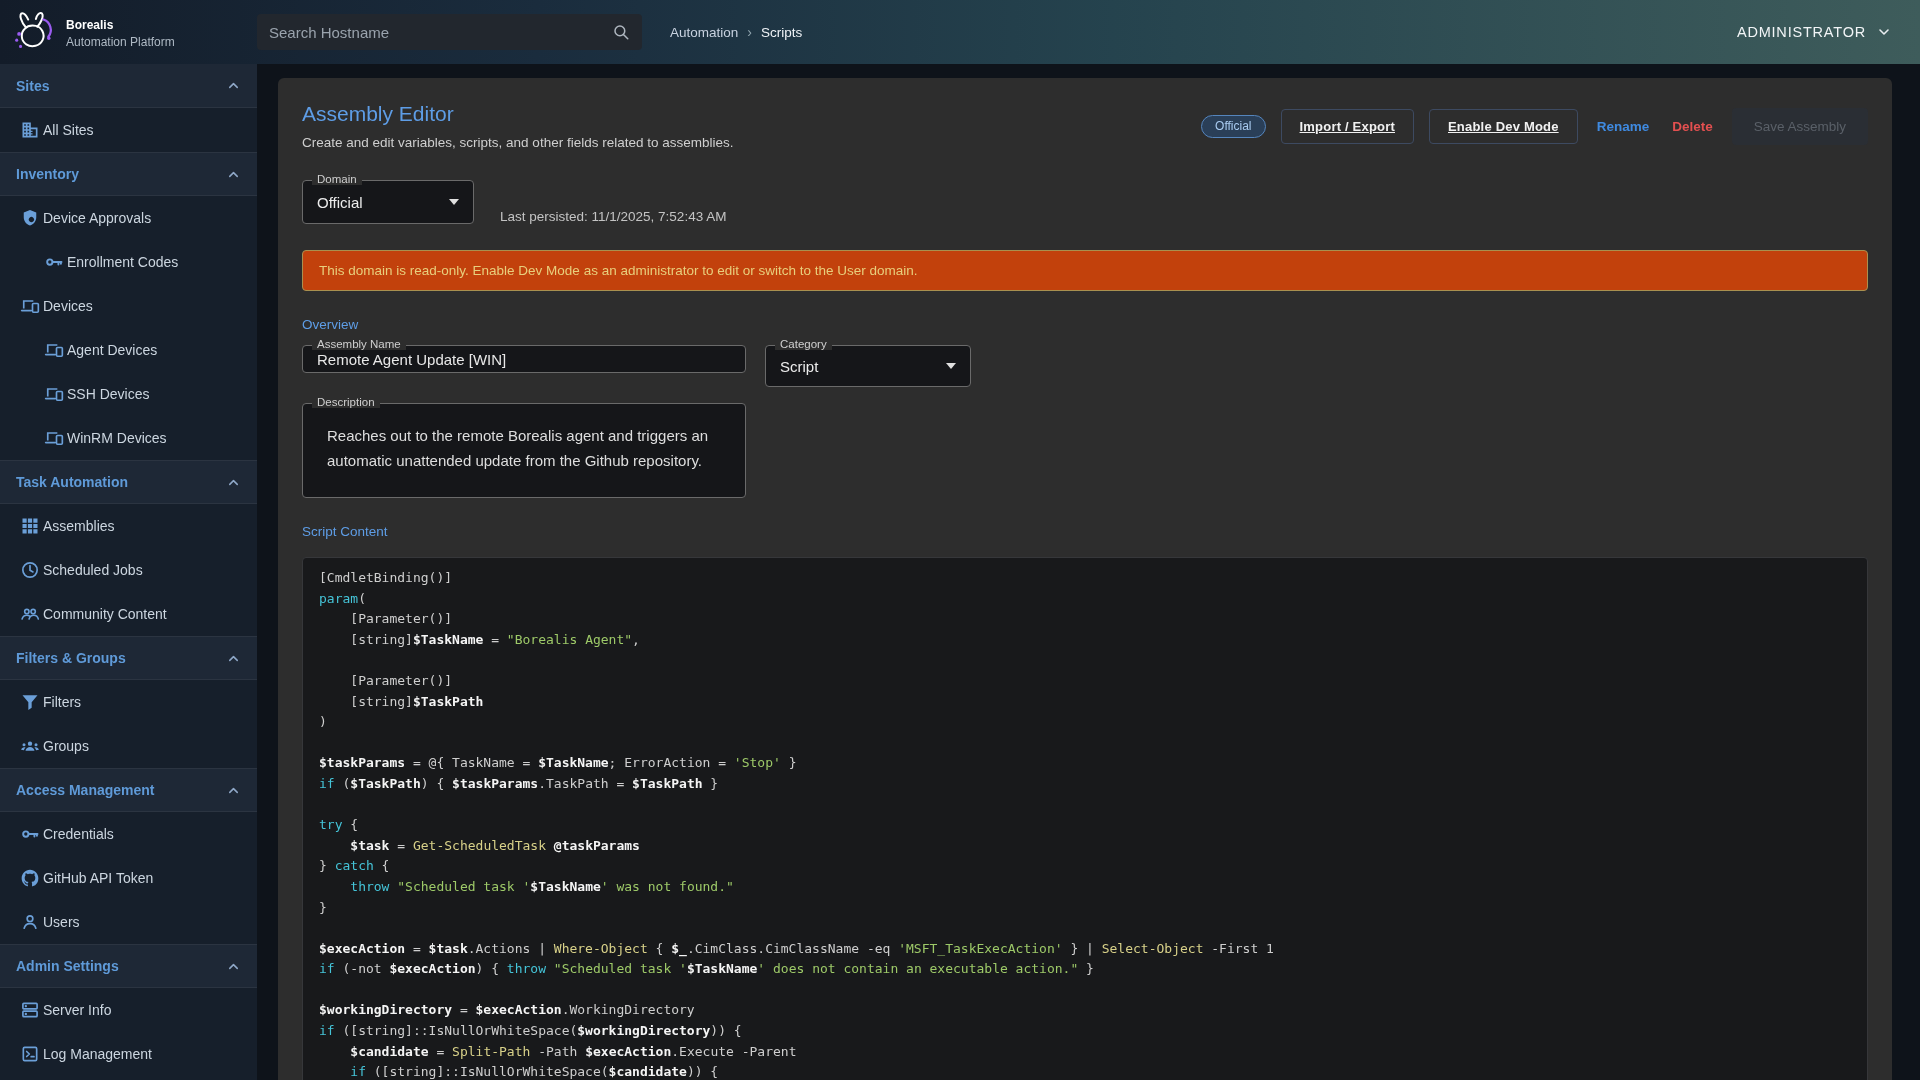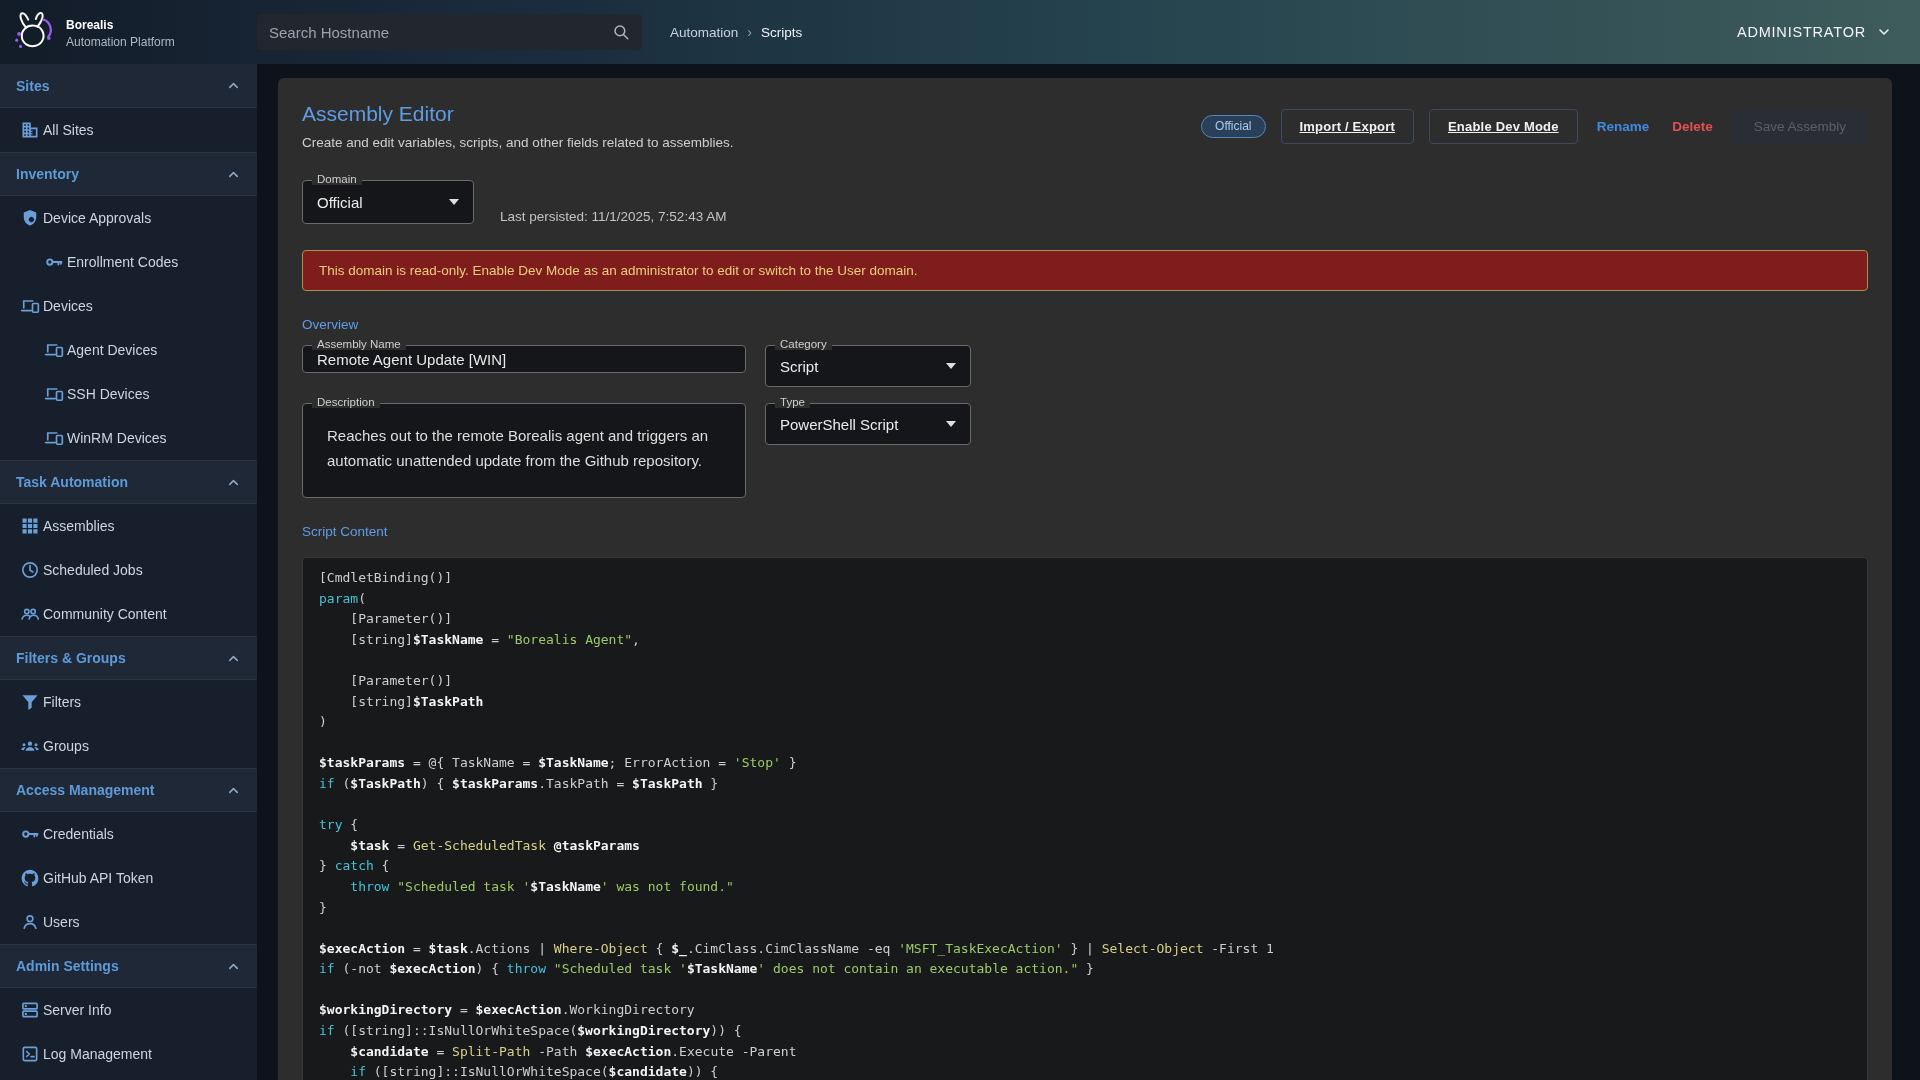--- a/index.html
+++ b/index.html
@@ -68,21 +68,21 @@
   .field { position:relative; background:#151619; border:1px solid #6a6a6a; border-radius:4px; }
   .float-label { position:absolute; top:-8px; left:9px; font-size:11.5px; color:#cfcfcf;
     background:#2d2d2d; padding:0 5px; white-space:nowrap; }
   .select-field { display:flex; align-items:center; padding:0 14px; cursor:pointer; }
   .select-field .value { color:#ececec; font-size:15px; }
   .caret { margin-left:auto; width:0; height:0; border-left:5px solid transparent;
     border-right:5px solid transparent; border-top:6px solid #e0e0e0; }
   .domain-select { width:172px; height:44px; }
   .persisted { color:#c4c4c4; font-size:13.5px; }
 
-  .warning { margin-top:26px; border:1px solid #a8904f; background:#7f1d1d; border-radius:4px;
+  .warning { margin-top:26px; border:1px solid #a8904f; background:#c2410c; border-radius:4px;
     padding:12px 16px; color:#e8cf7d; font-size:13.5px; }
 
   .sec-head { color:#5e9de6; font-size:13.5px; font-weight:400; margin:26px 0 13px; }
 
   .overview-grid { display:grid; grid-template-columns:444px 206px; column-gap:19px; row-gap:16px;
     align-items:start; }
   .input-field { width:444px; height:28px; display:flex; align-items:center; padding:0 14px; }
   .input-field input { width:100%; background:transparent; border:none; outline:none;
     color:#e8e8e8; font-size:15px; font-family:"Liberation Sans",sans-serif; }
   .small-select { width:206px; height:42px; }
@@ -414,25 +414,20 @@
         </div>
         <div class="field select-field small-select">
           <span class="float-label">Category</span>
           <span class="value">Script</span>
           <span class="caret"></span>
         </div>
         <div class="field desc-field">
           <span class="float-label">Description</span>
           <textarea style="">Reaches out to the remote Borealis agent and triggers an automatic unattended update from the Github repository.</textarea>
         </div>
-        <div class="field select-field small-select">
-          <span class="float-label">Type</span>
-          <span class="value">PowerShell Script</span>
-          <span class="caret"></span>
-        </div>
       </div>
 
       <h2 class="sec-head">Script Content</h2>
 
       <div class="code-block" id="script-code"><div class="code-line"><span class="tok-p">[CmdletBinding()]</span></div><div class="code-line"><span class="tok-k">param</span><span class="tok-p">(</span></div><div class="code-line"><span class="tok-p">    [Parameter()]</span></div><div class="code-line"><span class="tok-p">    [string]</span><span class="tok-v">$TaskName</span><span class="tok-p"> = </span><span class="tok-s">"Borealis Agent"</span><span class="tok-p">,</span></div><div class="code-line">&nbsp;</div><div class="code-line"><span class="tok-p">    [Parameter()]</span></div><div class="code-line"><span class="tok-p">    [string]</span><span class="tok-v">$TaskPath</span></div><div class="code-line"><span class="tok-p">)</span></div><div class="code-line">&nbsp;</div><div class="code-line"><span class="tok-v">$taskParams</span><span class="tok-p"> = @{ TaskName = </span><span class="tok-v">$TaskName</span><span class="tok-p">; ErrorAction = </span><span class="tok-s">'Stop'</span><span class="tok-p"> }</span></div><div class="code-line"><span class="tok-k">if</span><span class="tok-p"> (</span><span class="tok-v">$TaskPath</span><span class="tok-p">) { </span><span class="tok-v">$taskParams</span><span class="tok-p">.TaskPath = </span><span class="tok-v">$TaskPath</span><span class="tok-p"> }</span></div><div class="code-line">&nbsp;</div><div class="code-line"><span class="tok-k">try</span><span class="tok-p"> {</span></div><div class="code-line"><span class="tok-p">    </span><span class="tok-v">$task</span><span class="tok-p"> = </span><span class="tok-c">Get-ScheduledTask</span><span class="tok-p"> </span><span class="tok-v">@taskParams</span></div><div class="code-line"><span class="tok-p">} </span><span class="tok-k">catch</span><span class="tok-p"> {</span></div><div class="code-line"><span class="tok-p">    </span><span class="tok-k">throw</span><span class="tok-p"> </span><span class="tok-s">"Scheduled task '</span><span class="tok-v">$TaskName</span><span class="tok-s">' was not found."</span></div><div class="code-line"><span class="tok-p">}</span></div><div class="code-line">&nbsp;</div><div class="code-line"><span class="tok-v">$execAction</span><span class="tok-p"> = </span><span class="tok-v">$task</span><span class="tok-p">.Actions | </span><span class="tok-c">Where-Object</span><span class="tok-p"> { </span><span class="tok-v">$_</span><span class="tok-p">.CimClass.CimClassName -eq </span><span class="tok-s">'MSFT_TaskExecAction'</span><span class="tok-p"> } | </span><span class="tok-c">Select-Object</span><span class="tok-p"> -First 1</span></div><div class="code-line"><span class="tok-k">if</span><span class="tok-p"> (-not </span><span class="tok-v">$execAction</span><span class="tok-p">) { </span><span class="tok-k">throw</span><span class="tok-p"> </span><span class="tok-s">"Scheduled task '</span><span class="tok-v">$TaskName</span><span class="tok-s">' does not contain an executable action."</span><span class="tok-p"> }</span></div><div class="code-line">&nbsp;</div><div class="code-line"><span class="tok-v">$workingDirectory</span><span class="tok-p"> = </span><span class="tok-v">$execAction</span><span class="tok-p">.WorkingDirectory</span></div><div class="code-line"><span class="tok-k">if</span><span class="tok-p"> ([string]::IsNullOrWhiteSpace(</span><span class="tok-v">$workingDirectory</span><span class="tok-p">)) {</span></div><div class="code-line"><span class="tok-p">    </span><span class="tok-v">$candidate</span><span class="tok-p"> = </span><span class="tok-c">Split-Path</span><span class="tok-p"> -Path </span><span class="tok-v">$execAction</span><span class="tok-p">.Execute -Parent</span></div><div class="code-line"><span class="tok-p">    </span><span class="tok-k">if</span><span class="tok-p"> ([string]::IsNullOrWhiteSpace(</span><span class="tok-v">$candidate</span><span class="tok-p">)) {</span></div><div class="code-line"></div></div>
 
     </div>
   </main>
 </div>
 

